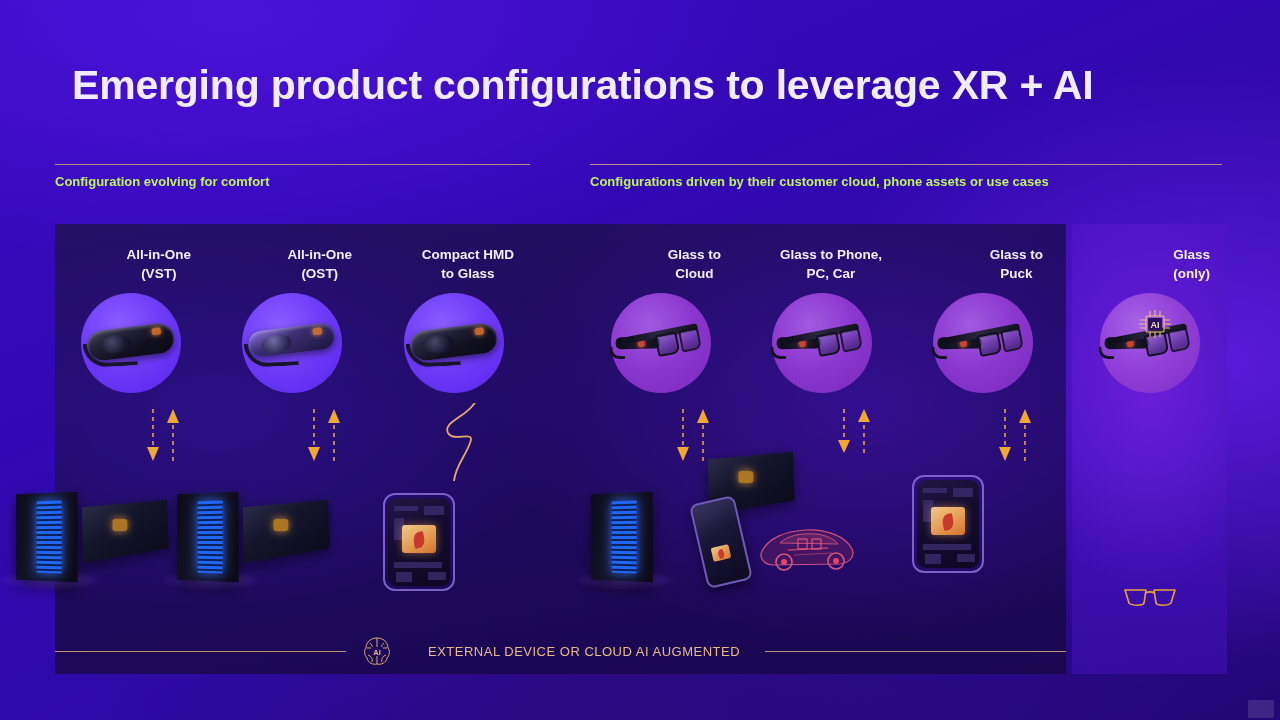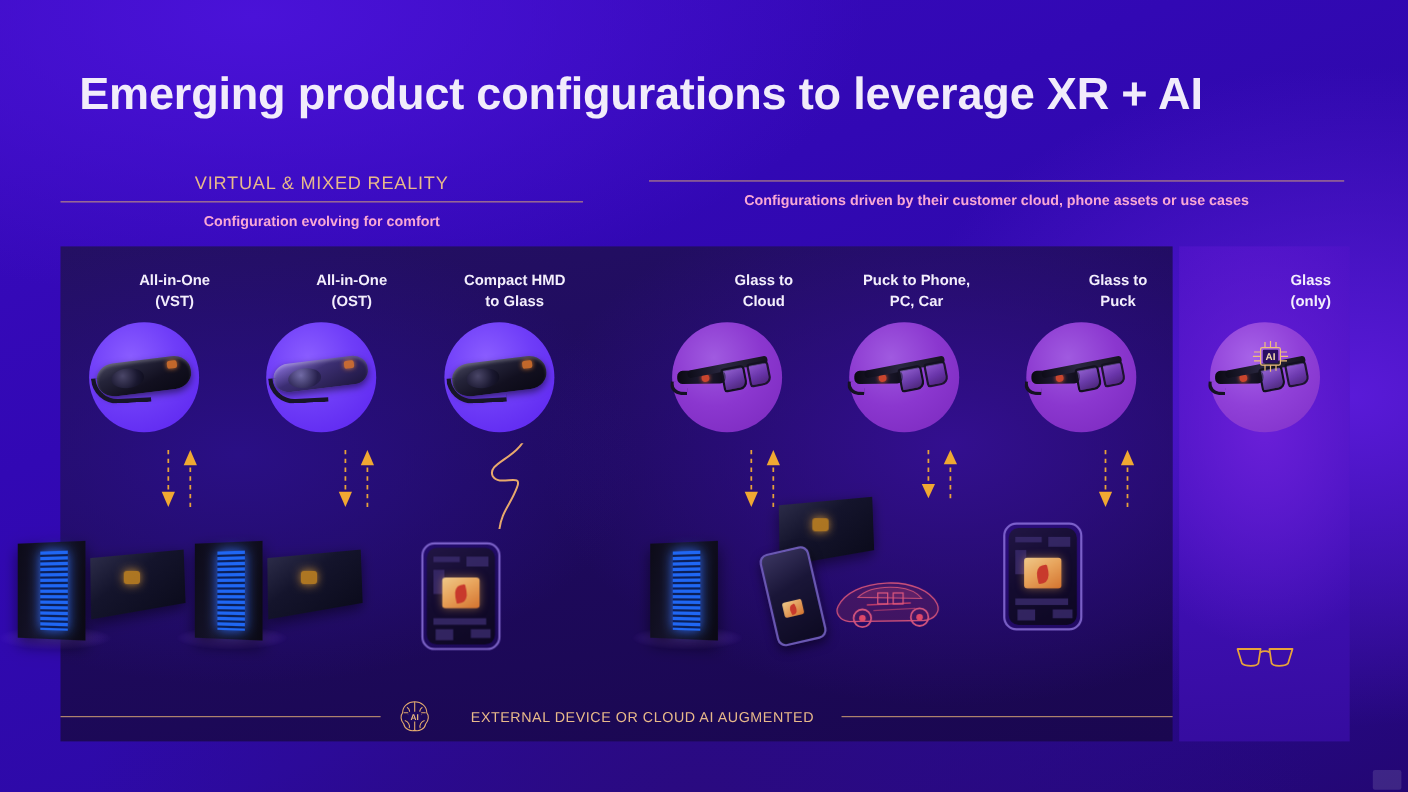--- a/index.html
+++ b/index.html
@@ -26,21 +26,21 @@
     letter-spacing:-0.2px; white-space:nowrap;
   }
   
   .group-head { position:absolute; }
   .group-title {
     text-align:center; color:#e8b98a; font-size:16.5px;
     letter-spacing:0.7px; white-space:nowrap;
   }
   .group-rule { height:1px; background:#d7a477; margin-top:6px; opacity:.85; }
   .group-sub {
-    text-align:center; color:#f9a8d4; font-size:13px;
+    color:#bef264; font-size:13px;
     font-weight:bold; margin-top:9px; white-space:nowrap;
   }
   #head-vmr { left:55px;  top:158px; width:475px; }
   #head-ar  { left:590px; top:158px; width:632px; }
 
   
   #panel-main {
     position:absolute; left:55px; top:224px; width:1011px; height:450px;
     background:
       radial-gradient(ellipse 520px 300px at 16% 42%, #2a0f85 0%, rgba(42,15,133,0) 70%),
@@ -259,21 +259,20 @@
   }
 </style>
 </head>
 <body>
 
 <div id="bg"></div>
 
 <div id="title">Emerging product configurations to leverage XR + AI</div>
 
 <div class="group-head" id="head-vmr">
-  <div class="group-title">VIRTUAL &amp; MIXED REALITY</div>
   <div class="group-rule"></div>
   <div class="group-sub">Configuration evolving for comfort</div>
 </div>
 
 <div class="group-head" id="head-ar">
   <div class="group-rule"></div>
   <div class="group-sub">Configurations driven by their customer cloud, phone assets or use cases</div>
 </div>
 
 <div id="panel-main"></div>
@@ -403,21 +402,21 @@
   <div class="device-slot">
     <div class="server">
       <div class="glow"></div>
         <div class="body"></div>
         <div class="leds"></div>
     </div>
   </div>
 </div>
 
 <div class="col" style="left:762px; width:120px;">
-  <div class="col-label">Puck to Phone,
+  <div class="col-label">Glass to Phone,
 PC, Car</div>
   <div class="circle-wrap">
     <div class="circle c-purple"></div>
     <div class="glasses">
       <div class="templeEnd"></div>
         <div class="templeArm"></div>
         <div class="dot"></div>
       <div class="frame-top"></div>
         <div class="lensL"></div>
         <div class="lensR"></div>

